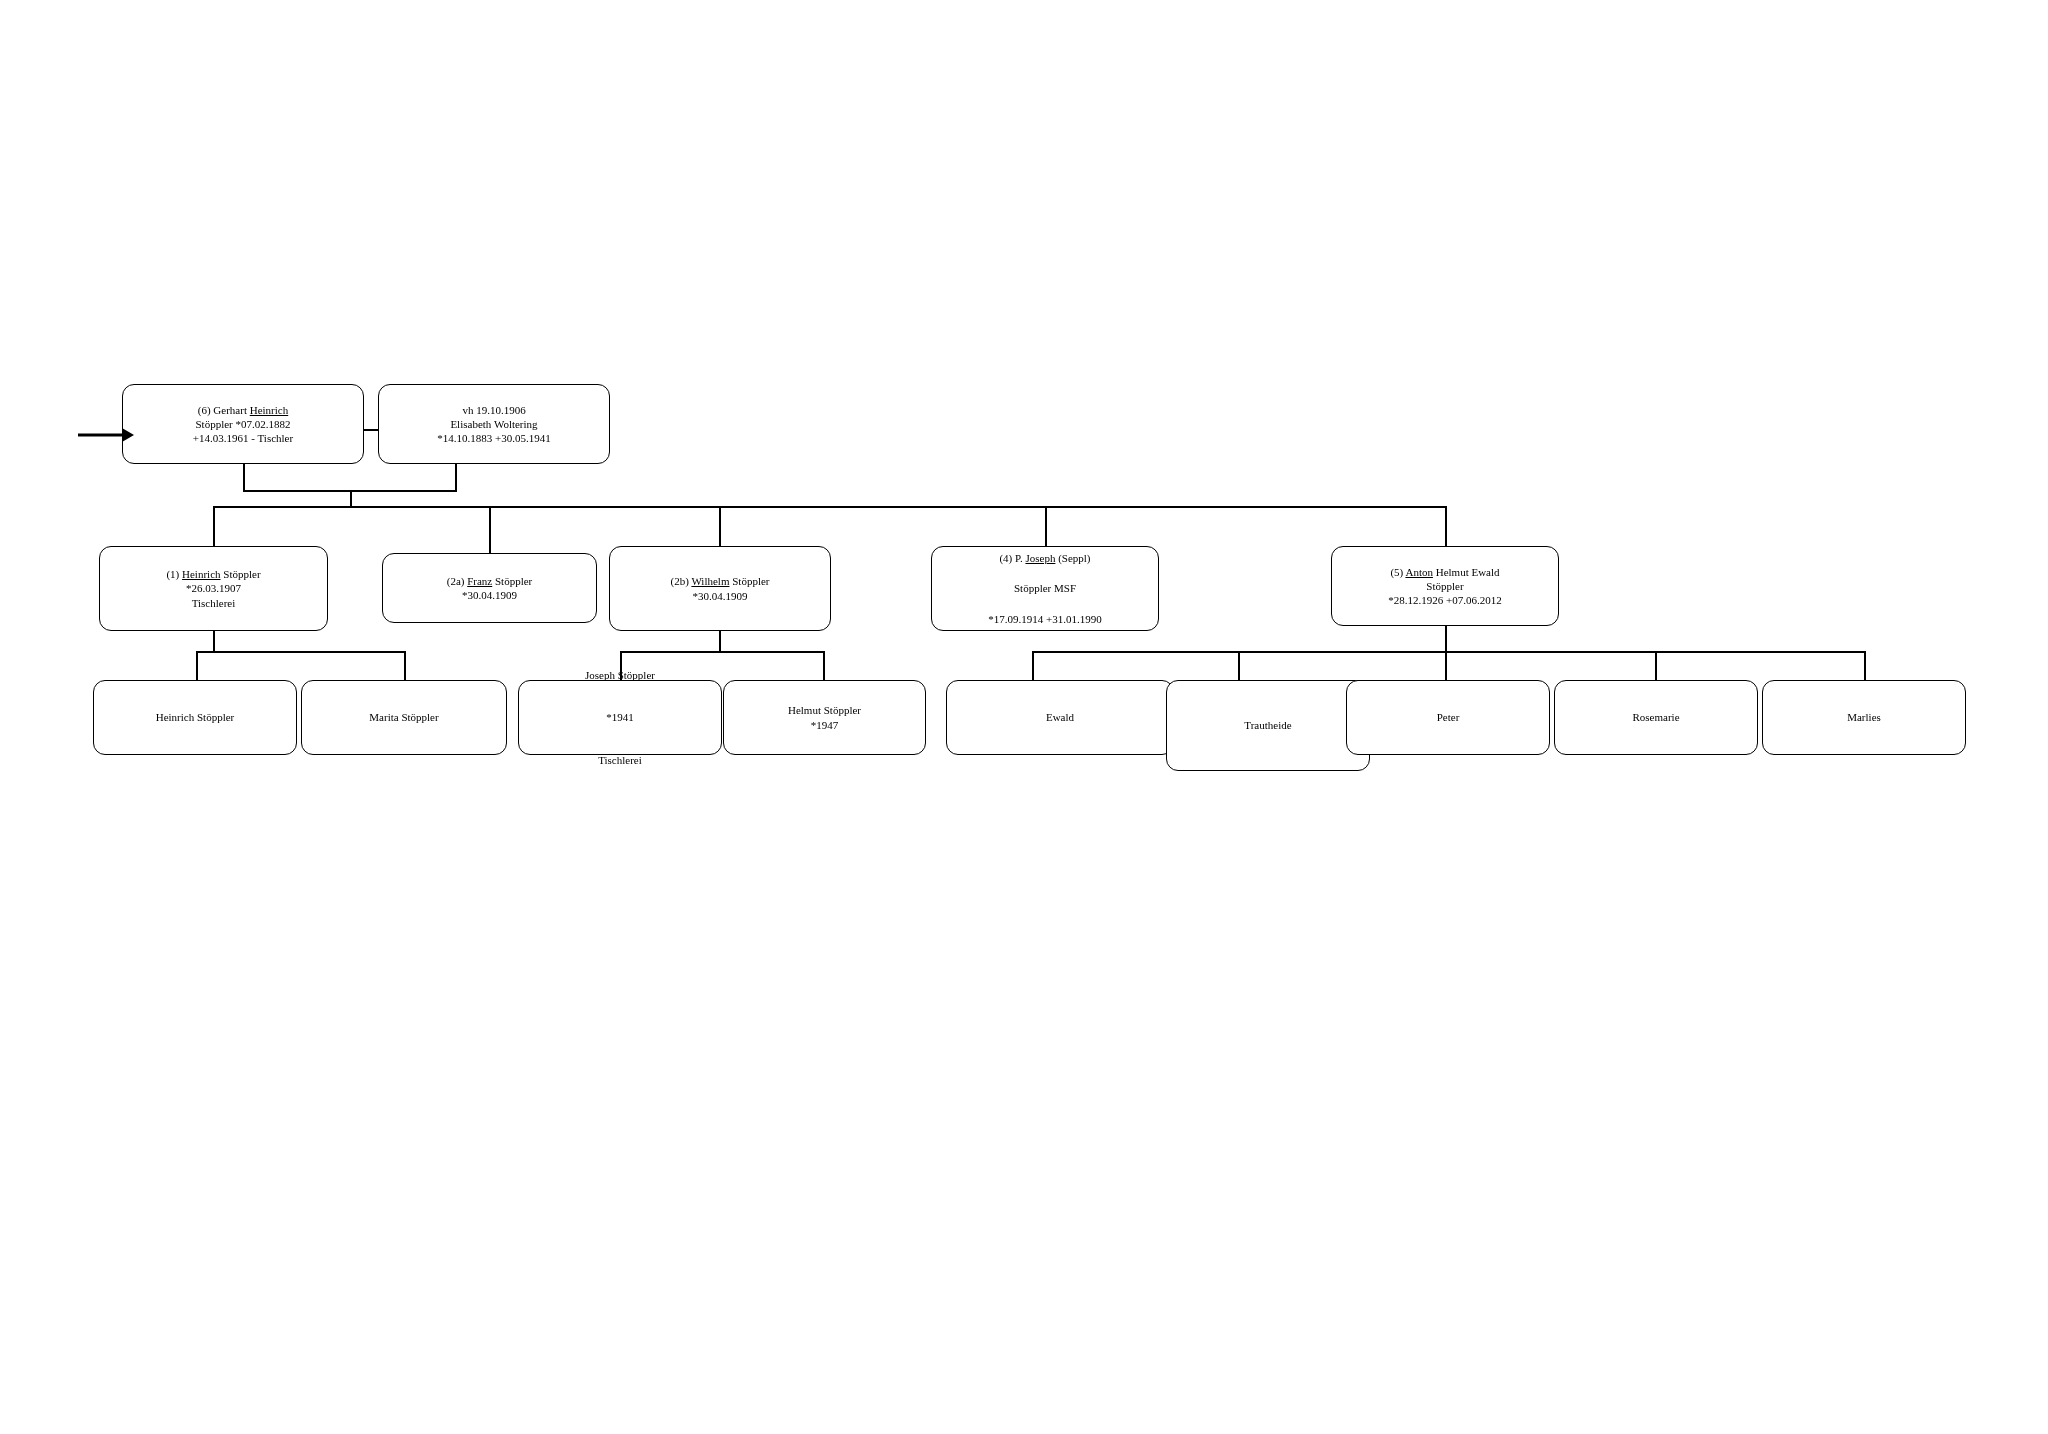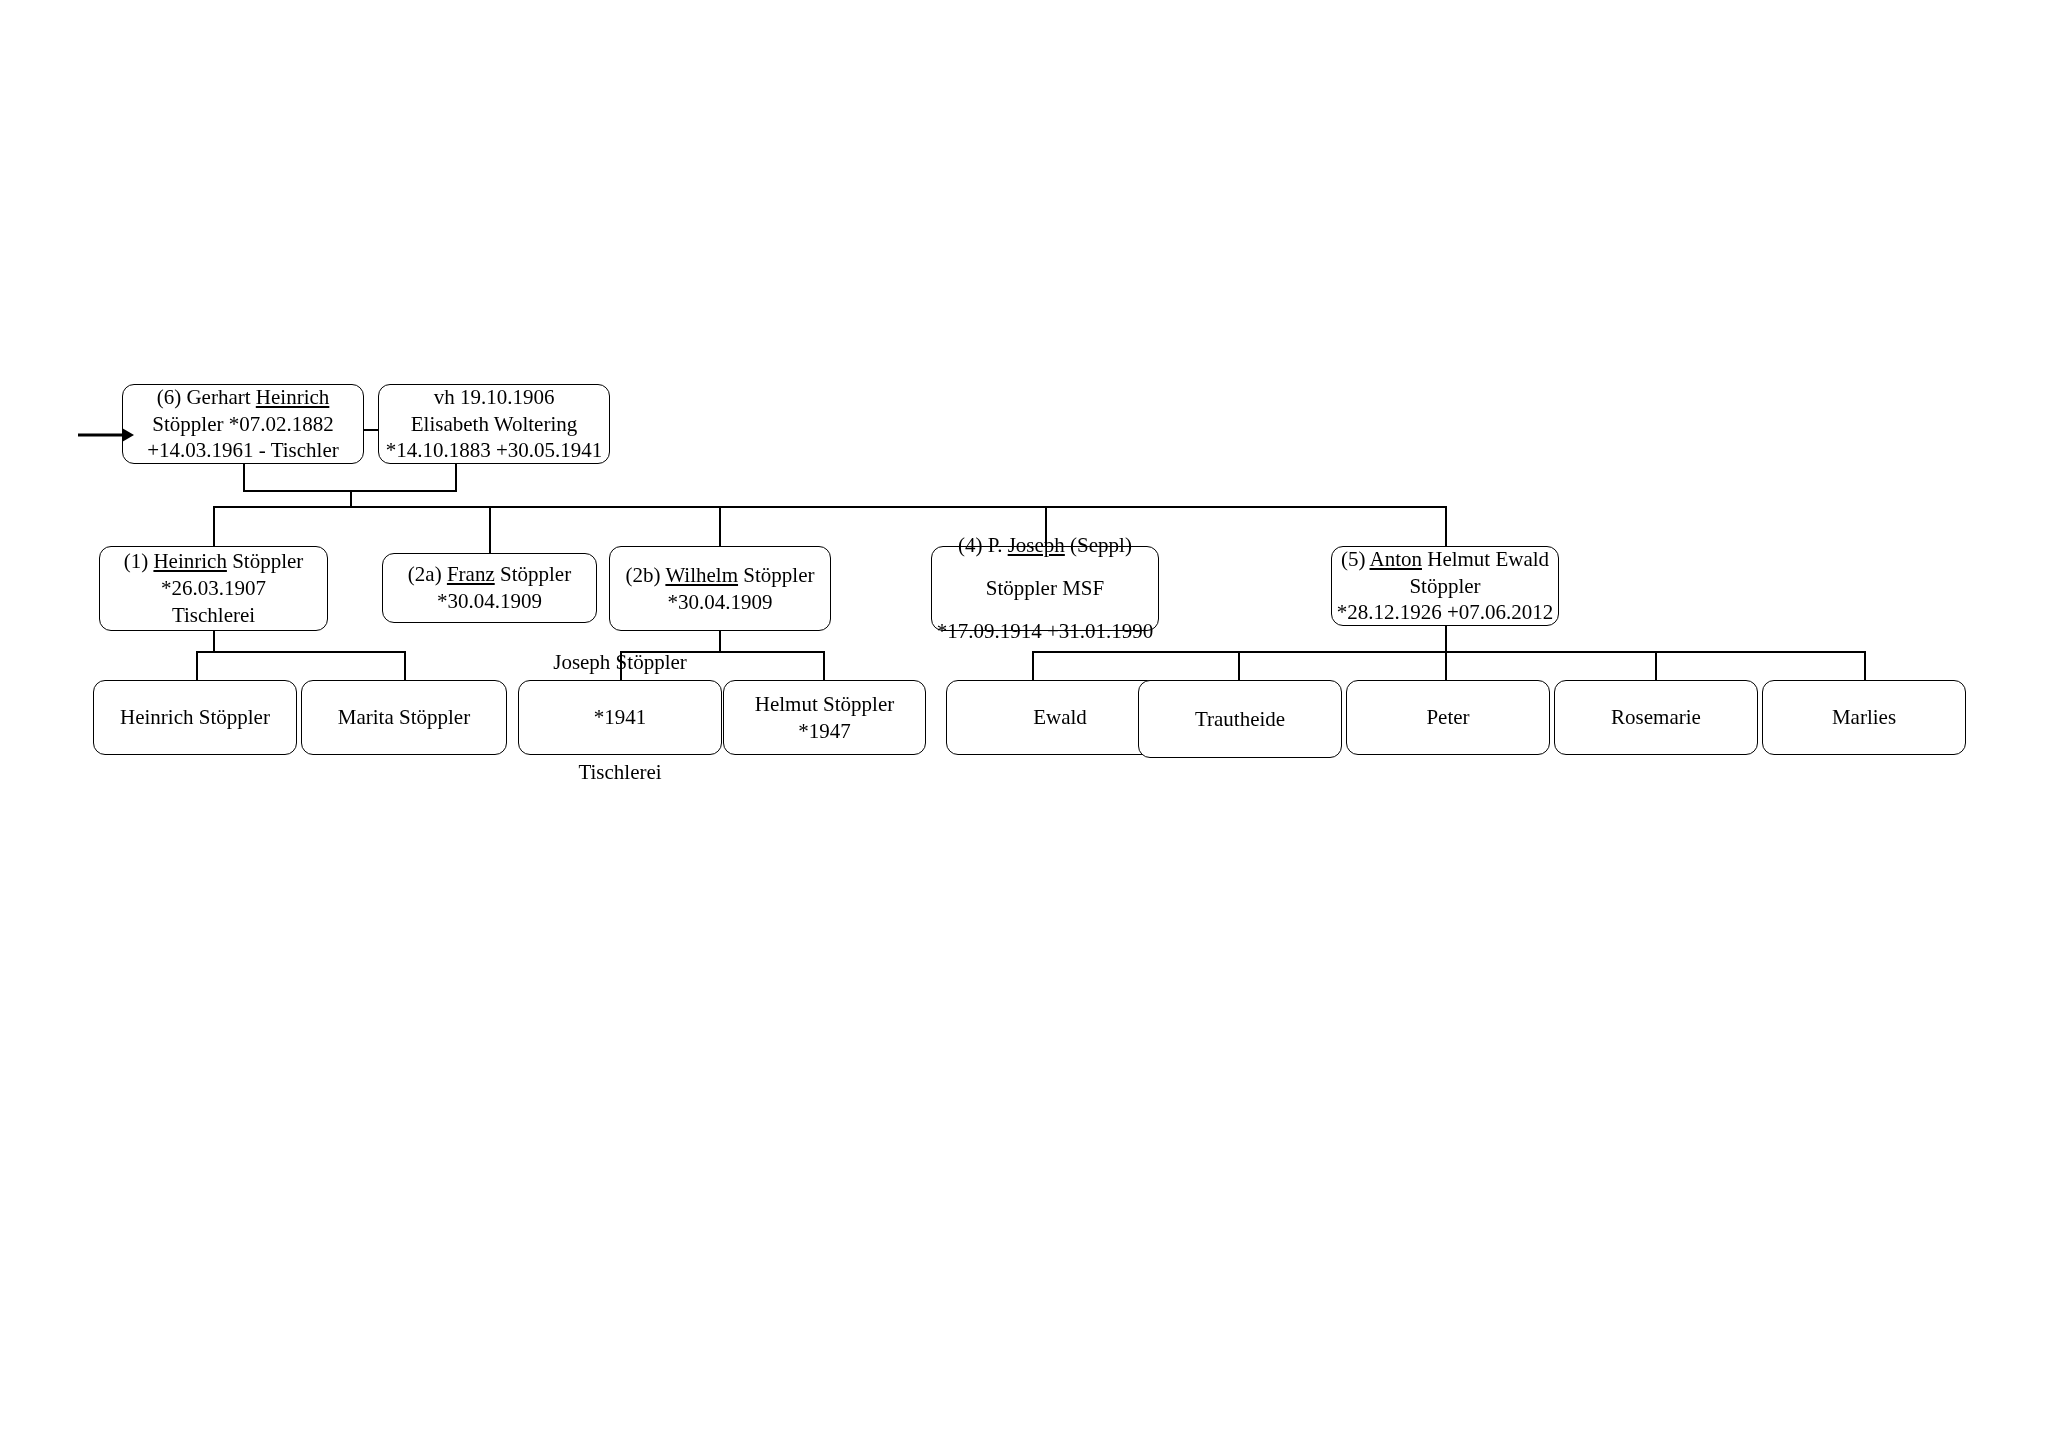--- a/index.html
+++ b/index.html
@@ -27,21 +27,21 @@
     box-sizing: border-box;
     border: 1.5px solid #000000;
     border-radius: 12px;
     background: #ffffff;
     display: flex;
     flex-direction: column;
     align-items: center;
     justify-content: center;
     text-align: center;
     line-height: 1.28;
-    font-size: 21px;
+    font-size: 11px;
     padding: 2px 6px;
     z-index: 2;
   }
   .node .line {
     white-space: nowrap;
   }
   .u {
     text-decoration: underline;
   }
   .connector {
@@ -156,21 +156,21 @@
 
   <div class="node" style="left:723px; top:680px; width:203px; height:75px;align-items:center;">
     <div class="line">Helmut Stöppler</div>
     <div class="line">*1947</div>
   </div>
 
   <div class="node" style="left:946px; top:680px; width:228px; height:75px;">
     <div class="line">Ewald</div>
   </div>
 
-  <div class="node" style="left:1138px; top:680px; width:204px; height:78px;">
+  <div class="node" style="left:1166px; top:680px; width:204px; height:91px;">
     <div class="line">Trautheide</div>
   </div>
 
   <div class="node" style="left:1346px; top:680px; width:204px; height:75px;">
     <div class="line">Peter</div>
   </div>
 
   <div class="node" style="left:1554px; top:680px; width:204px; height:75px;">
     <div class="line">Rosemarie</div>
   </div>

